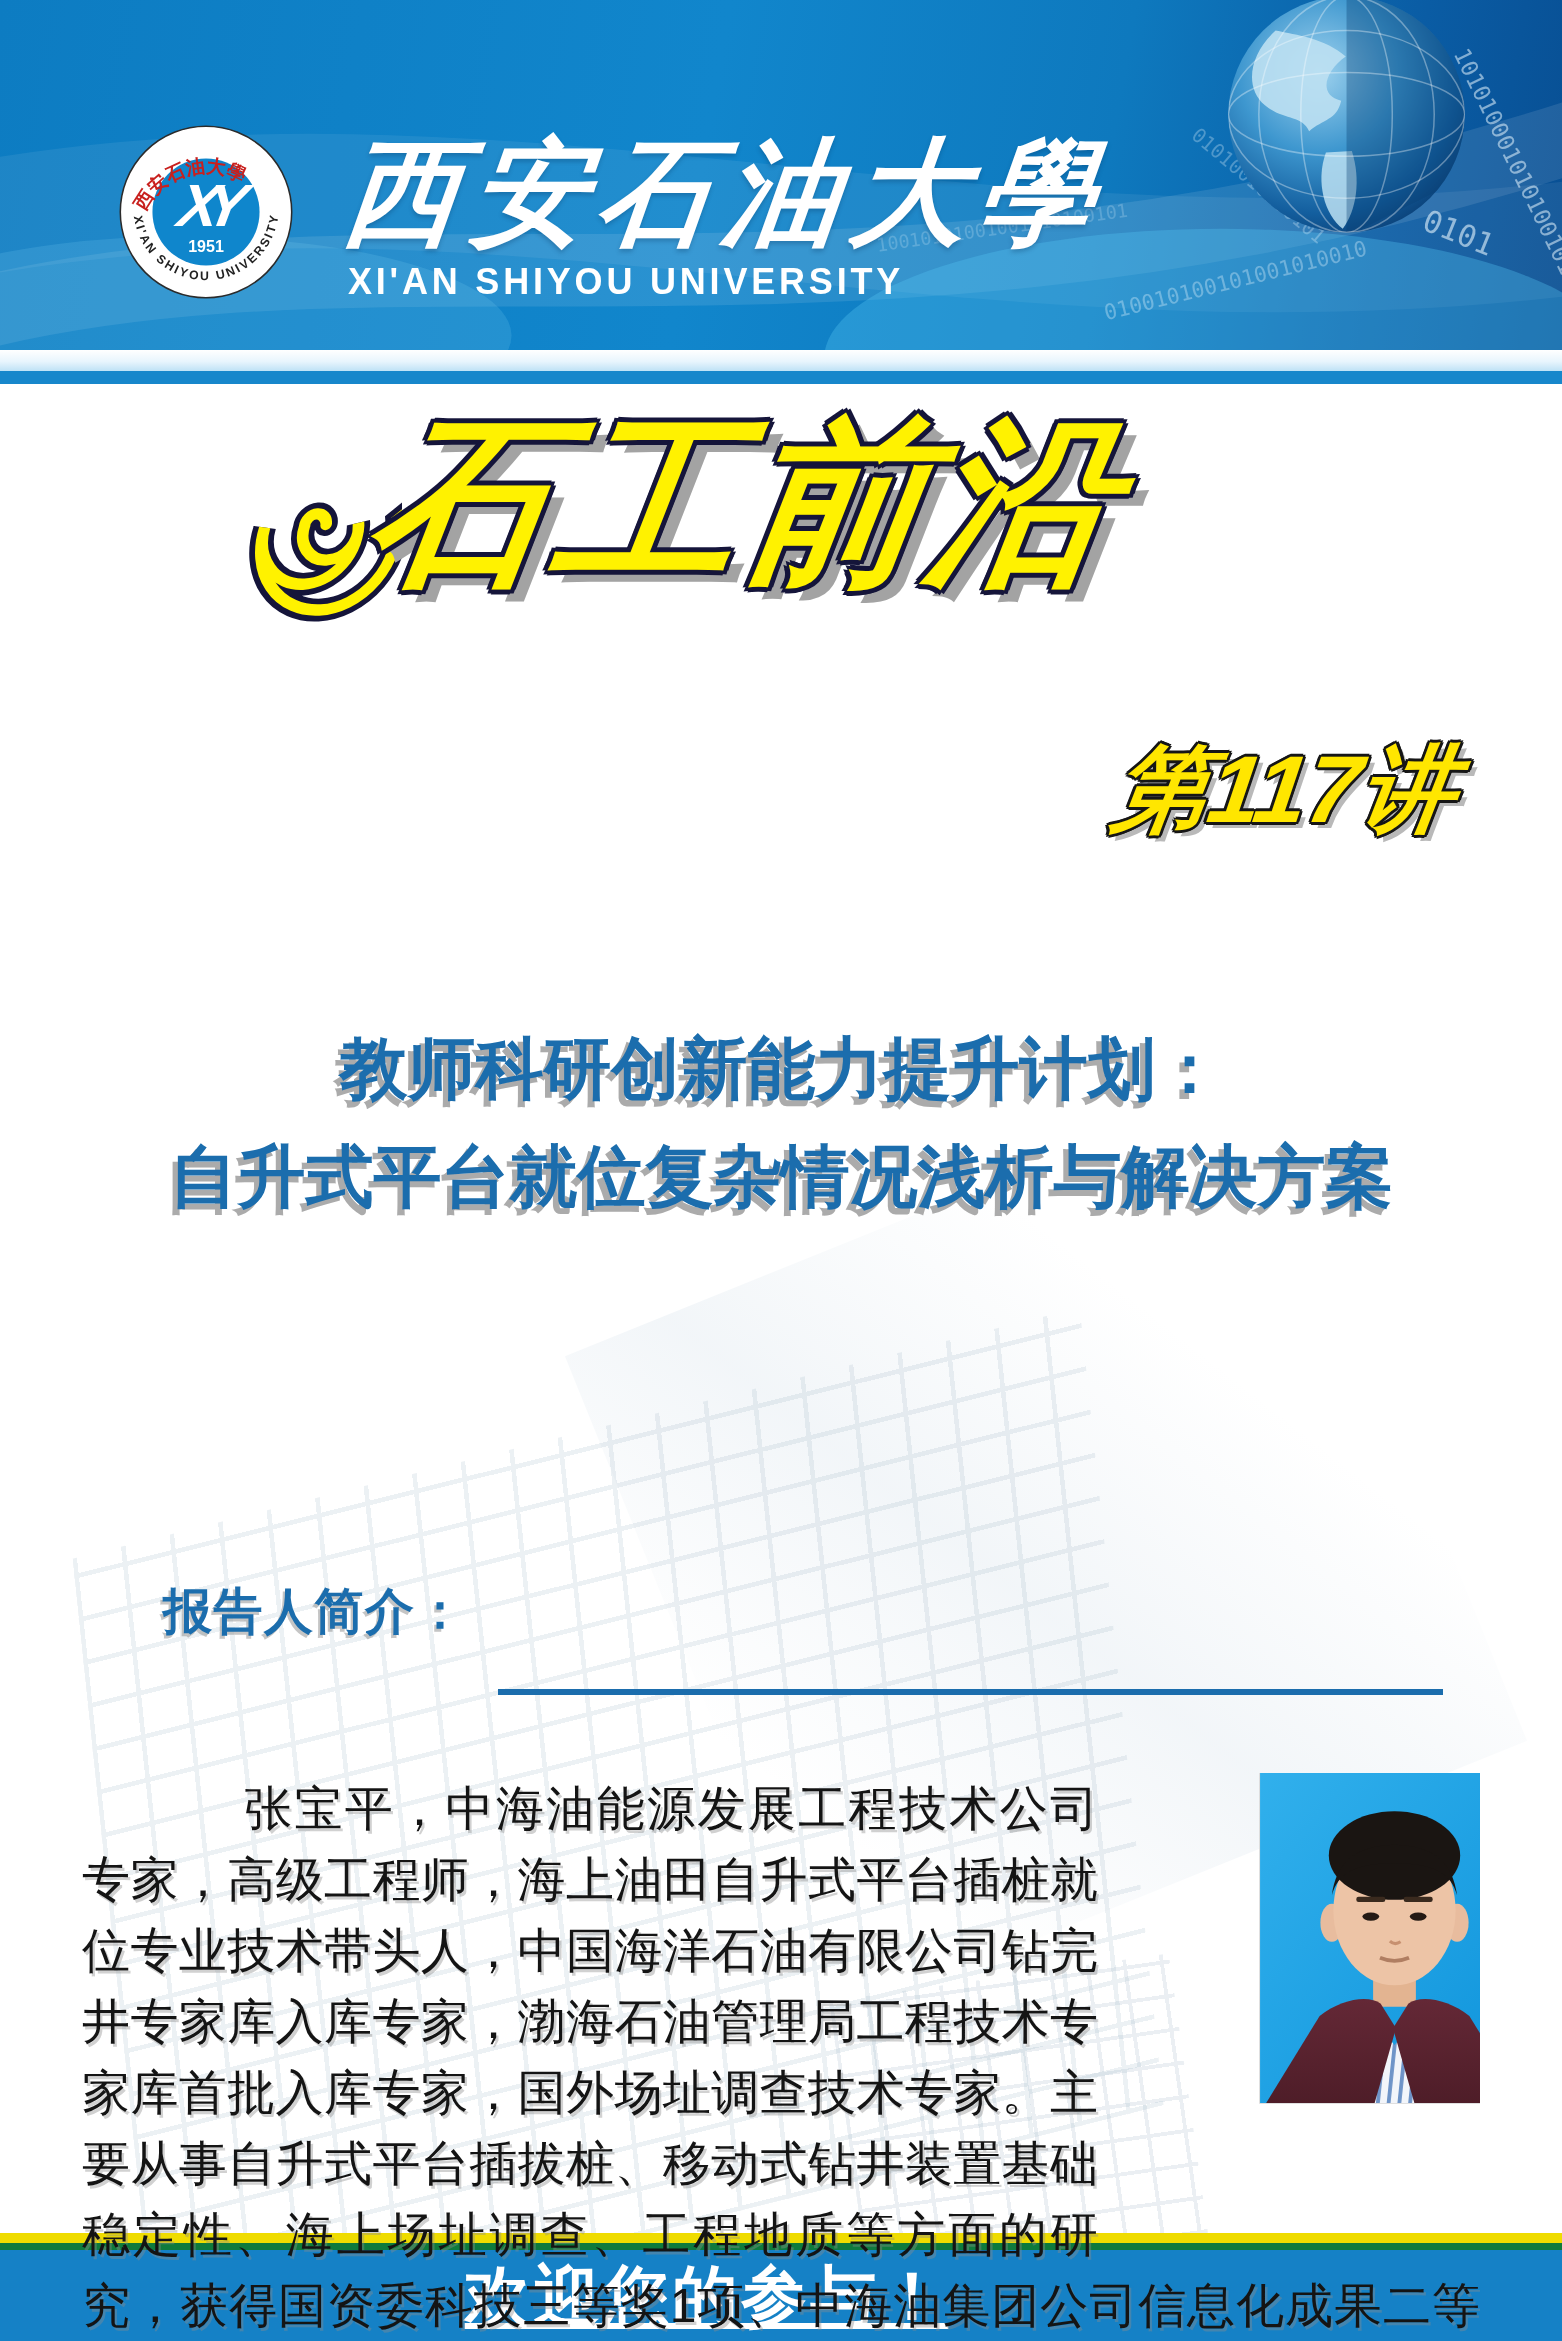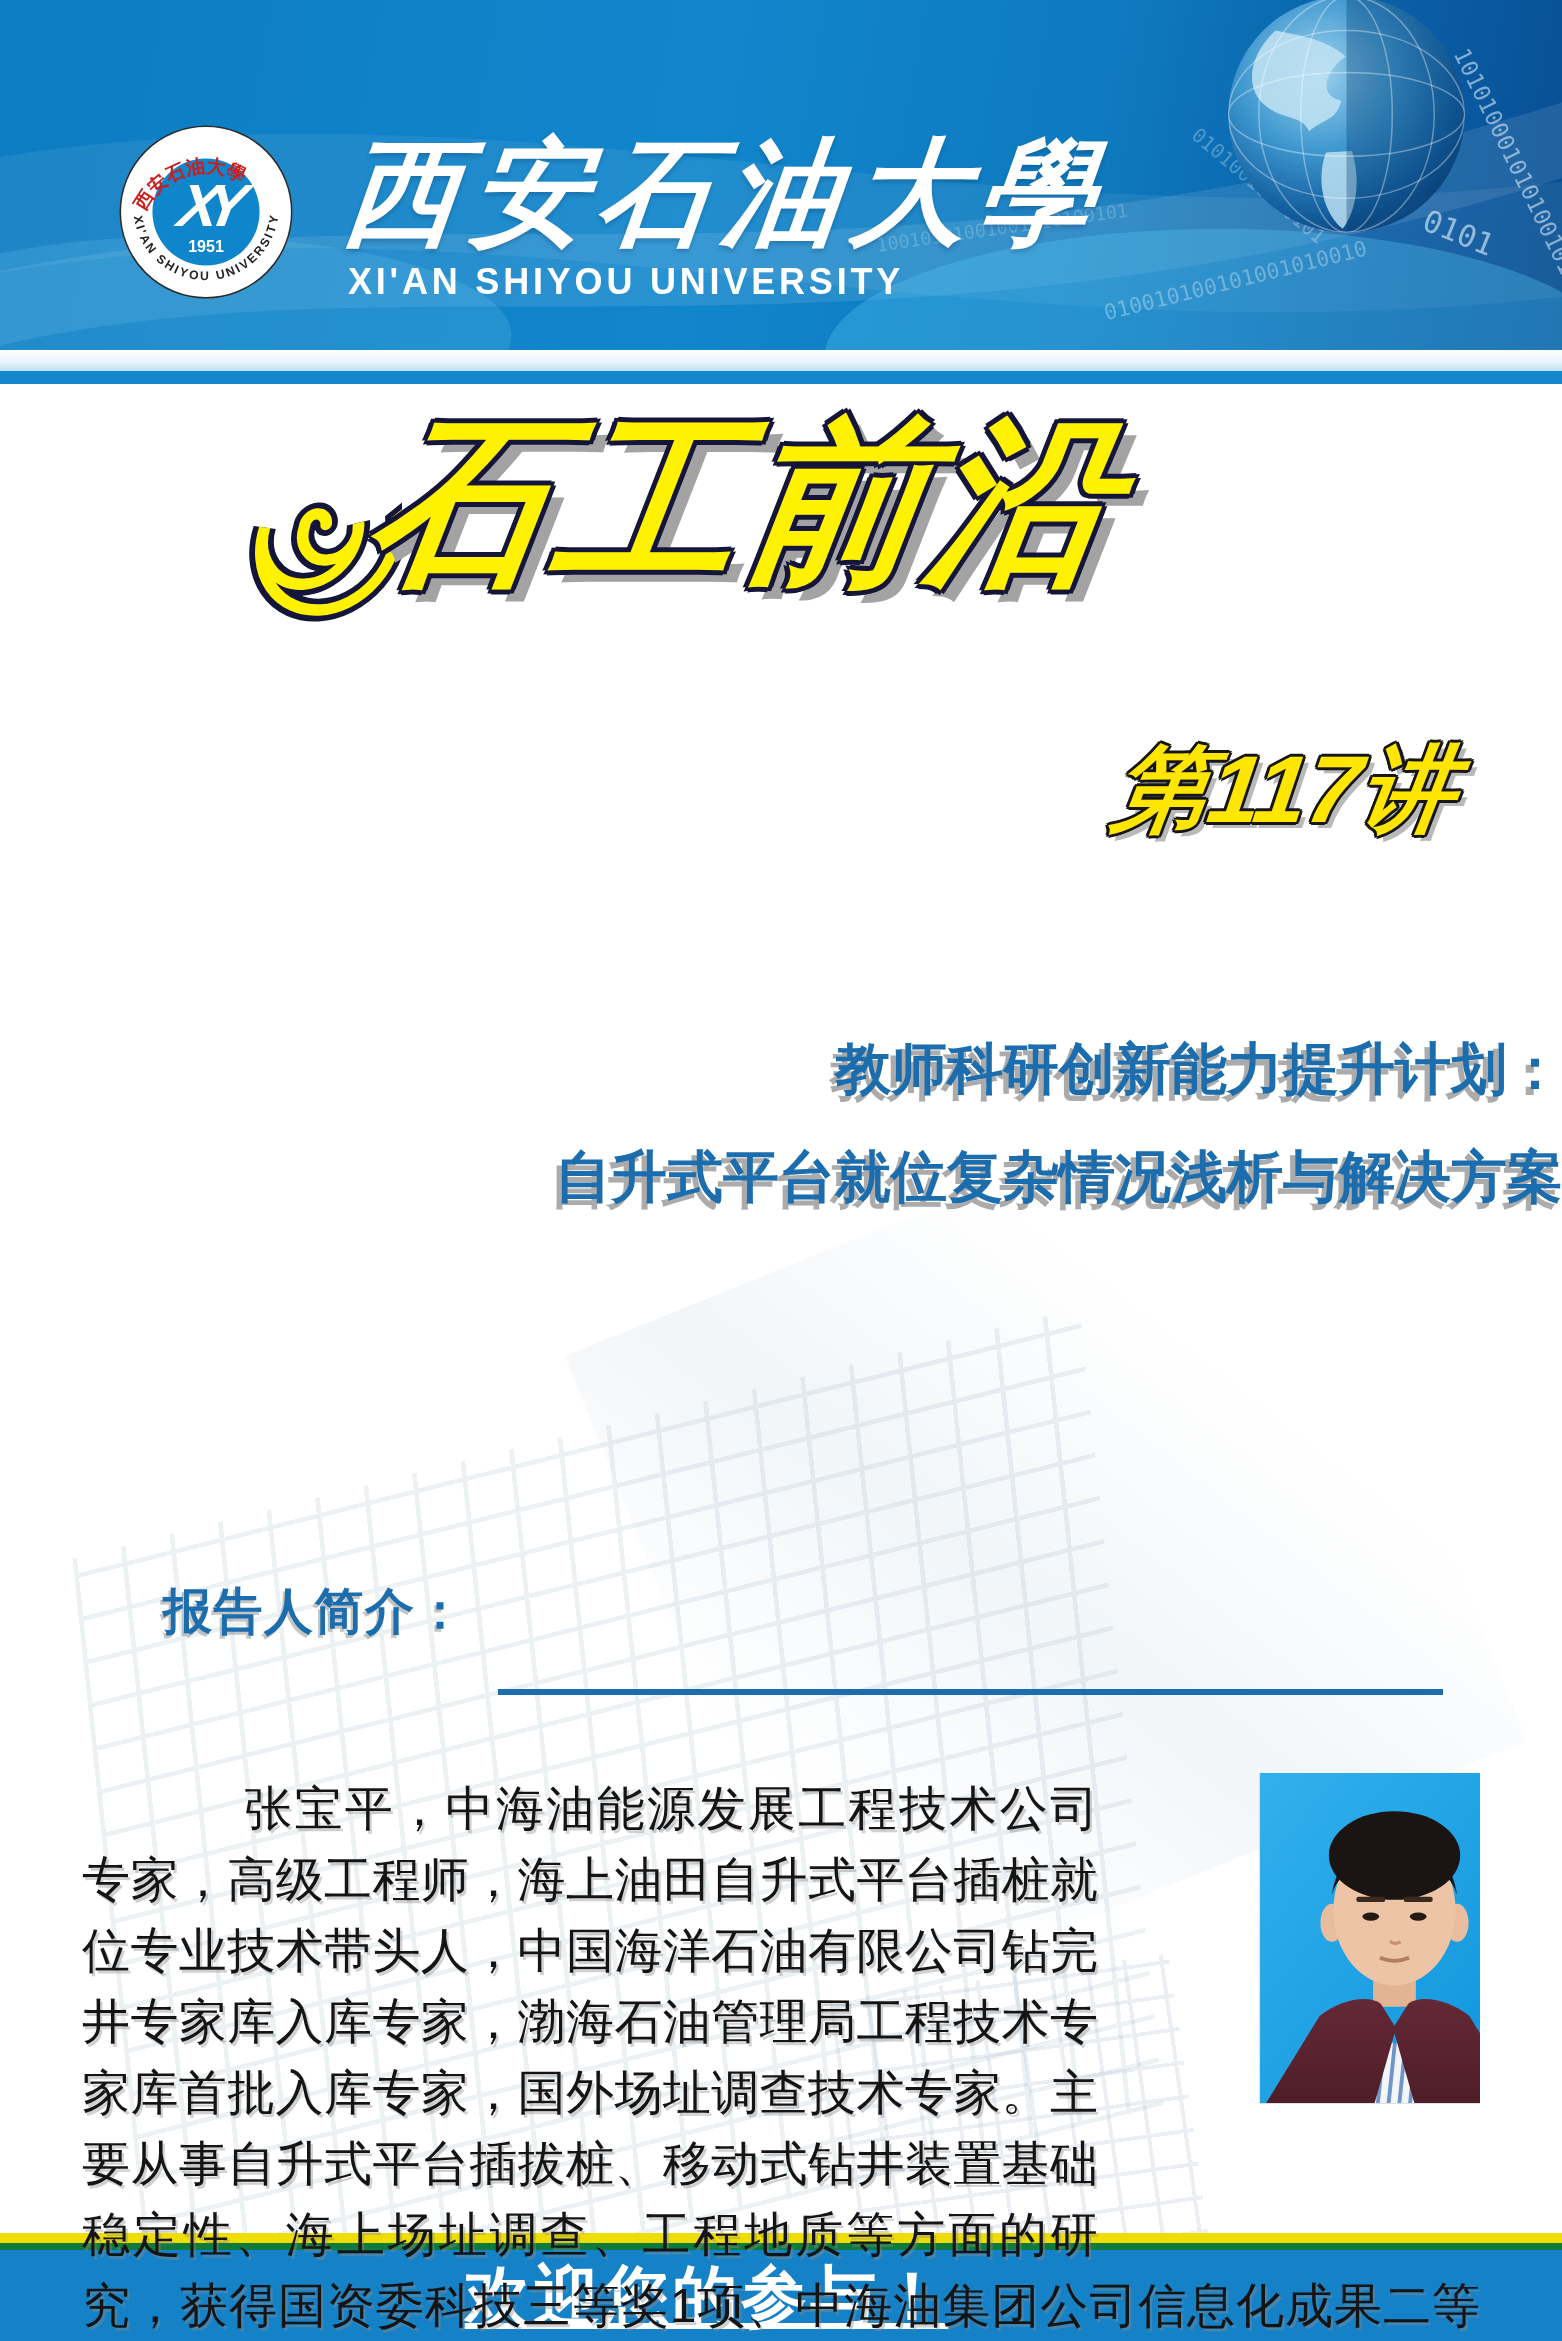--- a/index.html
+++ b/index.html
@@ -30,22 +30,22 @@
           text-shadow:-5.3px 0 0 #15153A,5.3px 0 0 #15153A,0 -5.3px 0 #15153A,0 5.3px 0 #15153A,
                       -3.8px -3.8px 0 #15153A,3.8px -3.8px 0 #15153A,-3.8px 3.8px 0 #15153A,3.8px 3.8px 0 #15153A,
                       15.3px 12.2px 0 #A3A3A3;}
   .episode{position:absolute;left:1114px;top:498px;font-size:95px;font-weight:900;
           font-style:italic;color:#FFE600;white-space:nowrap;transform:skewX(-8deg);
           text-shadow:-3.1px 0 0 #161616,3.1px 0 0 #161616,0 -3.1px 0 #161616,0 3.1px 0 #161616,
                       -2.3px -2.3px 0 #161616,2.3px -2.3px 0 #161616,-2.3px 2.3px 0 #161616,2.3px 2.3px 0 #161616,
                       6.9px 6.1px 0 #B9B9B9;}
 
   
-  .main-title{position:absolute;left:0;top:658px;width:1563px;text-align:right;
-          color:#1B6DAD;font-weight:900;font-size:56px;line-height:108px;
+  .main-title{position:absolute;left:0;top:658px;width:1563px;text-align:center;
+          color:#1B6DAD;font-weight:900;font-size:68px;line-height:108px;
           font-family:"Liberation Serif",serif;
           text-shadow:-5.3px 6.1px 0 rgba(150,150,150,.8);white-space:nowrap;}
 
   
   .profile-label{position:absolute;left:163px;top:1006px;color:#1B6DAD;font-size:49px;
           font-weight:900;letter-spacing:1.5px;white-space:nowrap;
           text-shadow:-2.3px 3.1px 0 rgba(150,150,150,.55);}
   .profile-rule{position:absolute;left:498px;top:1050px;width:945px;height:6.1px;background:#1B6DAD;}
 
   .bio-block{position:absolute;left:82px;top:1128px;width:1398px;height:725px;overflow:hidden;

